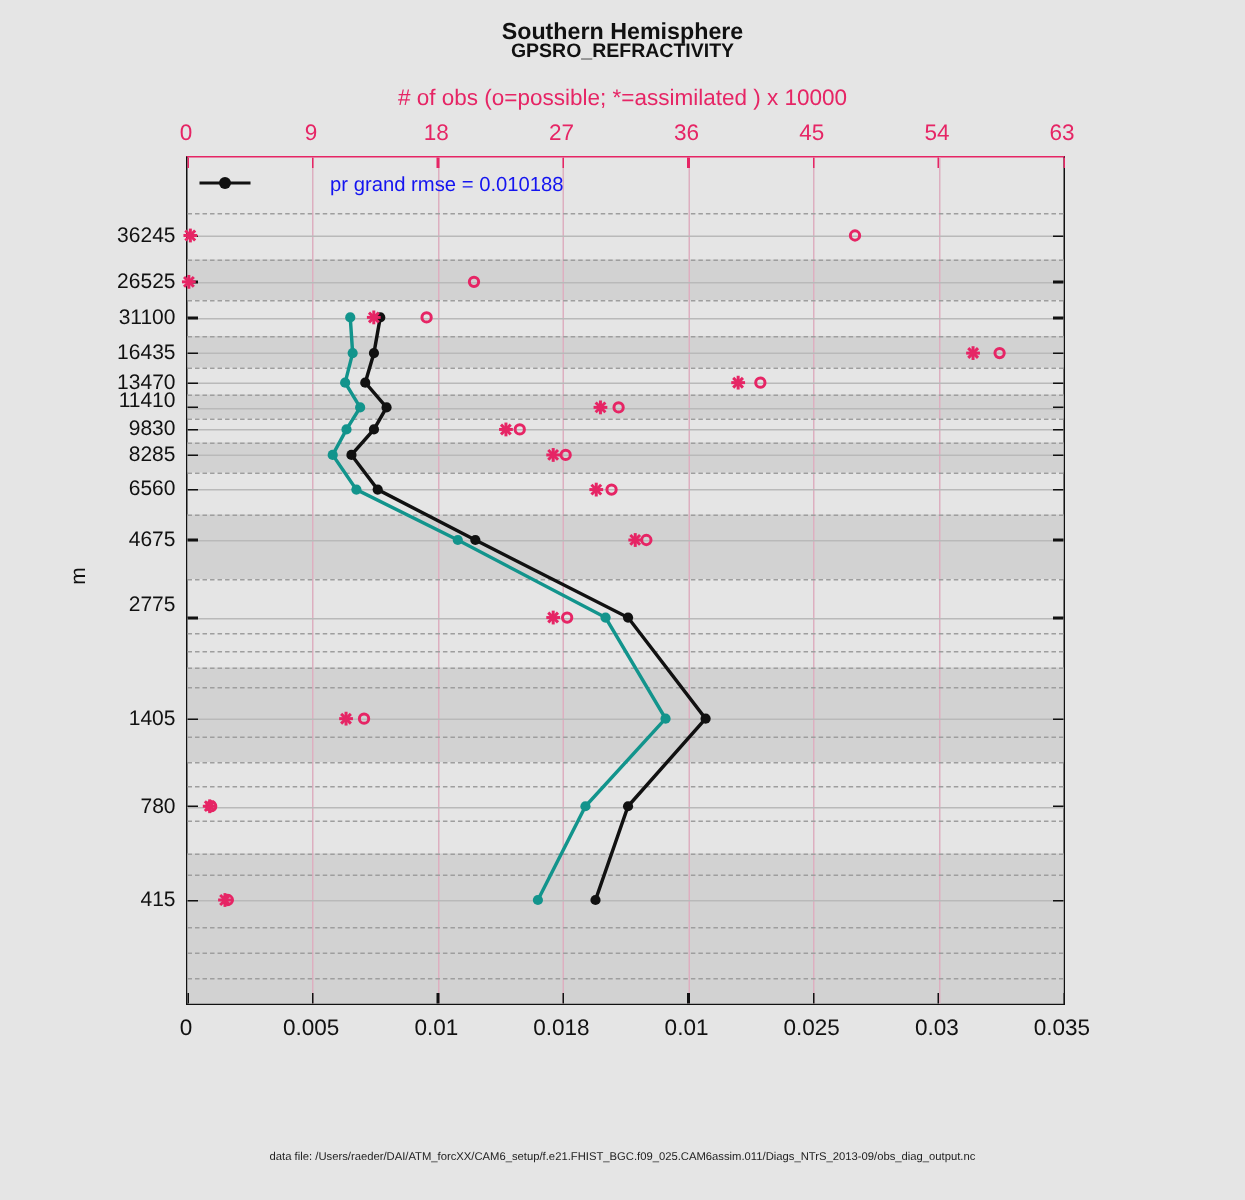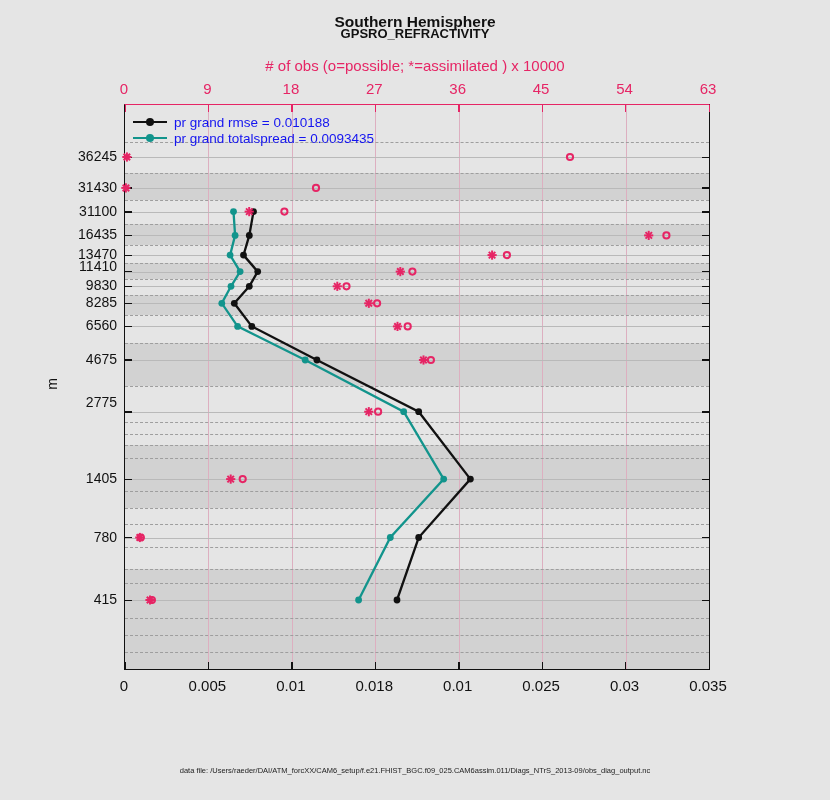--- a/index.html
+++ b/index.html
@@ -25,21 +25,21 @@
   .tick{position:absolute;background:#111;}
   .tick.pink{background:var(--pink);}
   #curves{position:absolute;left:0;top:0;overflow:visible;}
   .ytick-label{position:absolute;width:82px;text-align:right;font-size:14px;color:#111;}
   .xtick-label{position:absolute;width:70px;text-align:center;font-size:15px;color:#111;}
   .toptick-label{position:absolute;width:70px;text-align:center;font-size:15px;color:var(--pink);}
   #ylabel{left:46px;top:376px;font-size:14px;transform:rotate(-90deg);transform-origin:center;}
   #xlabel-line1{left:0;width:830px;top:699px;font-size:15px;}
   #xlabel-line2{left:0;width:830px;top:720px;font-size:15px;}
   #legend{left:133px;top:114px;}
-  .legend-row{display:flex;align-items:flex-end;height:16px;}
+  .legend-row{display:flex;align-items:flex-end;height:16px;gap:46px;}
   .legend-swatch{position:relative;width:34px;height:16px;margin-right:7px;}
   .legend-swatch .lline{position:absolute;left:0;top:7px;width:34px;height:2.4px;}
   .legend-swatch .ldot{position:absolute;left:13px;top:4px;width:8px;height:8px;border-radius:50%;}
   .legend-text{font-size:13.5px;color:var(--legendblue);white-space:nowrap;}
   #footer-text{left:0;width:830px;top:766px;font-size:7.5px;color:#222;}
 </style>
 </head>
 <body>
 
 <div id="canvas" style="--pink: #e62565; --gridpink: #ddafc0; --band: #d2d2d2; --legendblue: #1414f0;">
@@ -273,34 +273,27 @@
     </div>
 
   <div class="abs" id="legend">
     <div class="legend-row">
       <span class="legend-swatch">
         <span class="lline" id="sw1-line" style="background: rgb(17, 17, 17);"></span>
           <span class="ldot" id="sw1-dot" style="background: rgb(17, 17, 17);"></span>
       </span>
       <span class="legend-text">pr grand rmse = 0.010188</span>
     </div>
-    <div class="legend-row">
-      <span class="legend-swatch">
-        <span class="lline" id="sw2-line" style="background: rgb(18, 148, 140);"></span>
-          <span class="ldot" id="sw2-dot" style="background: rgb(18, 148, 140);"></span>
-      </span>
-      <span class="legend-text">pr grand totalspread = 0.0093435</span>
-    </div>
   </div>
 
   <div class="abs" id="ylabel">m</div>
   <div class="abs ctr" id="footer-text">data file: /Users/raeder/DAI/ATM_forcXX/CAM6_setup/f.e21.FHIST_BGC.f09_025.CAM6assim.011/Diags_NTrS_2013-09/obs_diag_output.nc</div>
 
 <div class="ytick-label" style="left: 35px; top: 148px;">36245</div>
-    <div class="ytick-label" style="left: 35px; top: 178.9px;">31430</div>
+    <div class="ytick-label" style="left: 35px; top: 178.9px;">26525</div>
     <div class="ytick-label" style="left: 35px; top: 202.6px;">31100</div>
     <div class="ytick-label" style="left: 35px; top: 226.4px;">16435</div>
     <div class="ytick-label" style="left: 35px; top: 246.1px;">13470</div>
     <div class="ytick-label" style="left: 35px; top: 258px;">11410</div>
     <div class="ytick-label" style="left: 35px; top: 277.3px;">9830</div>
     <div class="ytick-label" style="left: 35px; top: 294.3px;">8285</div>
     <div class="ytick-label" style="left: 35px; top: 317.4px;">6560</div>
     <div class="ytick-label" style="left: 35px; top: 351px;">4675</div>
     <div class="ytick-label" style="left: 35px; top: 394px;">2775</div>
     <div class="ytick-label" style="left: 35px; top: 470.1px;">1405</div>

